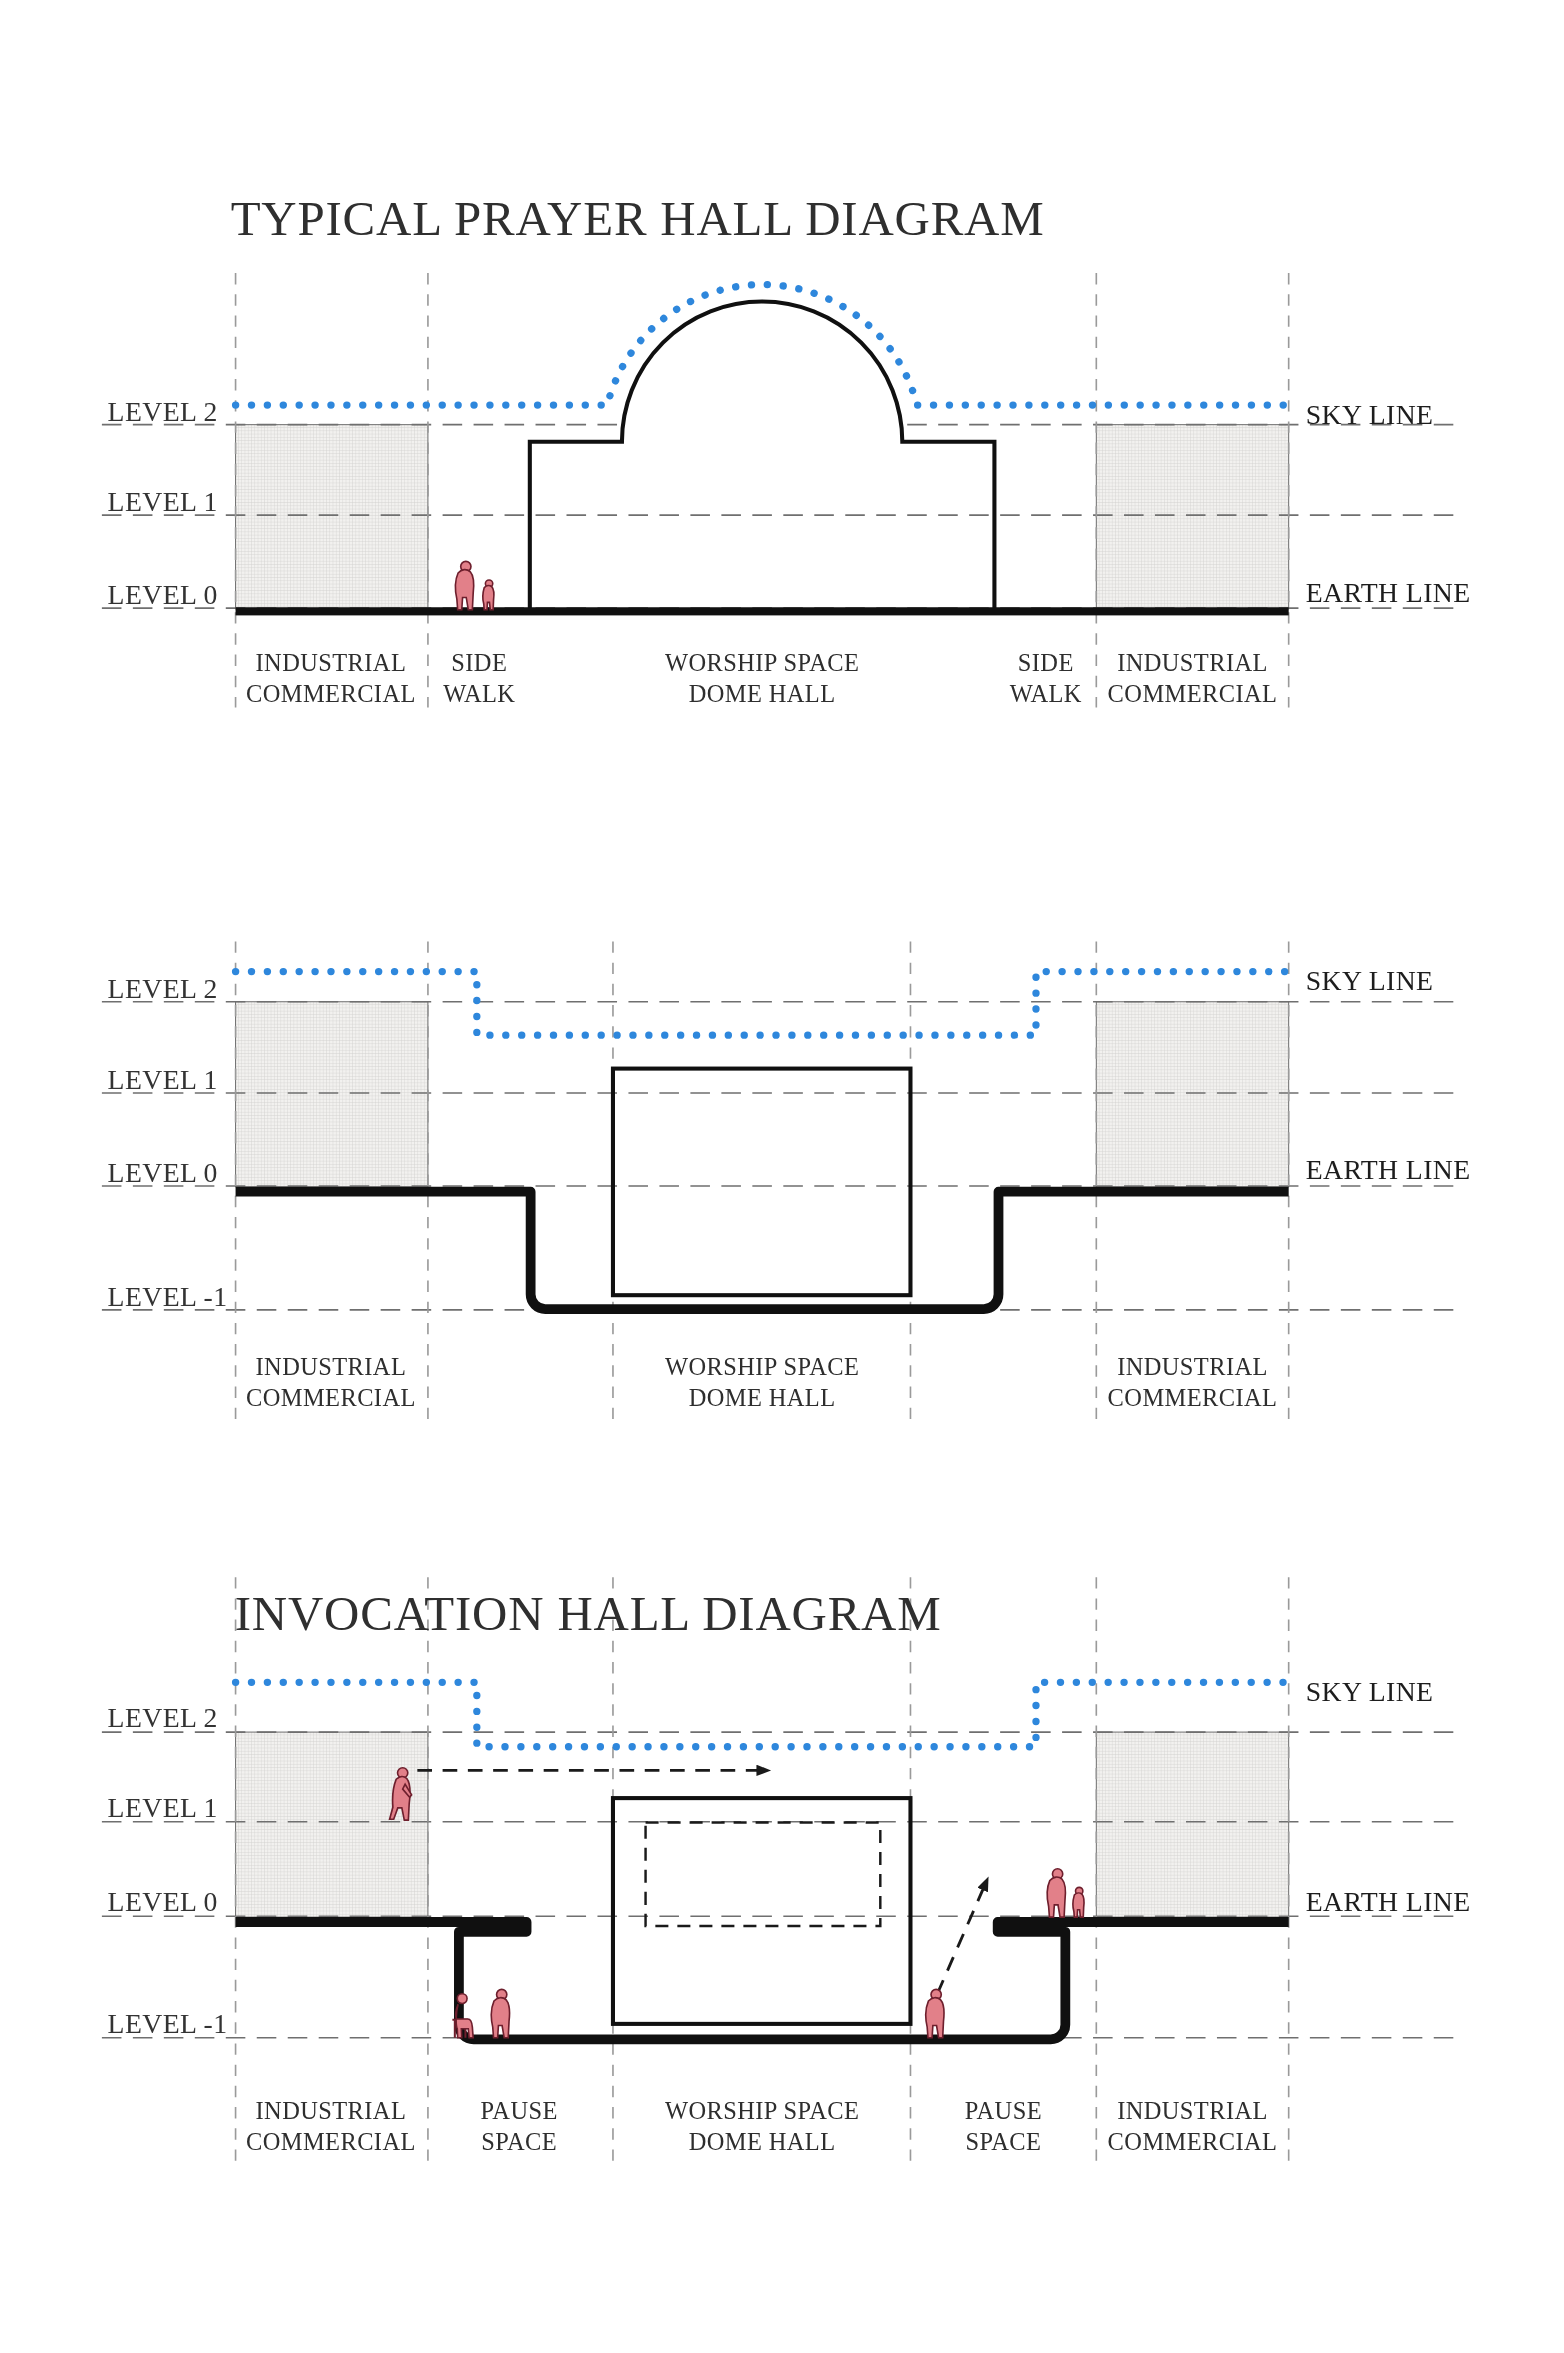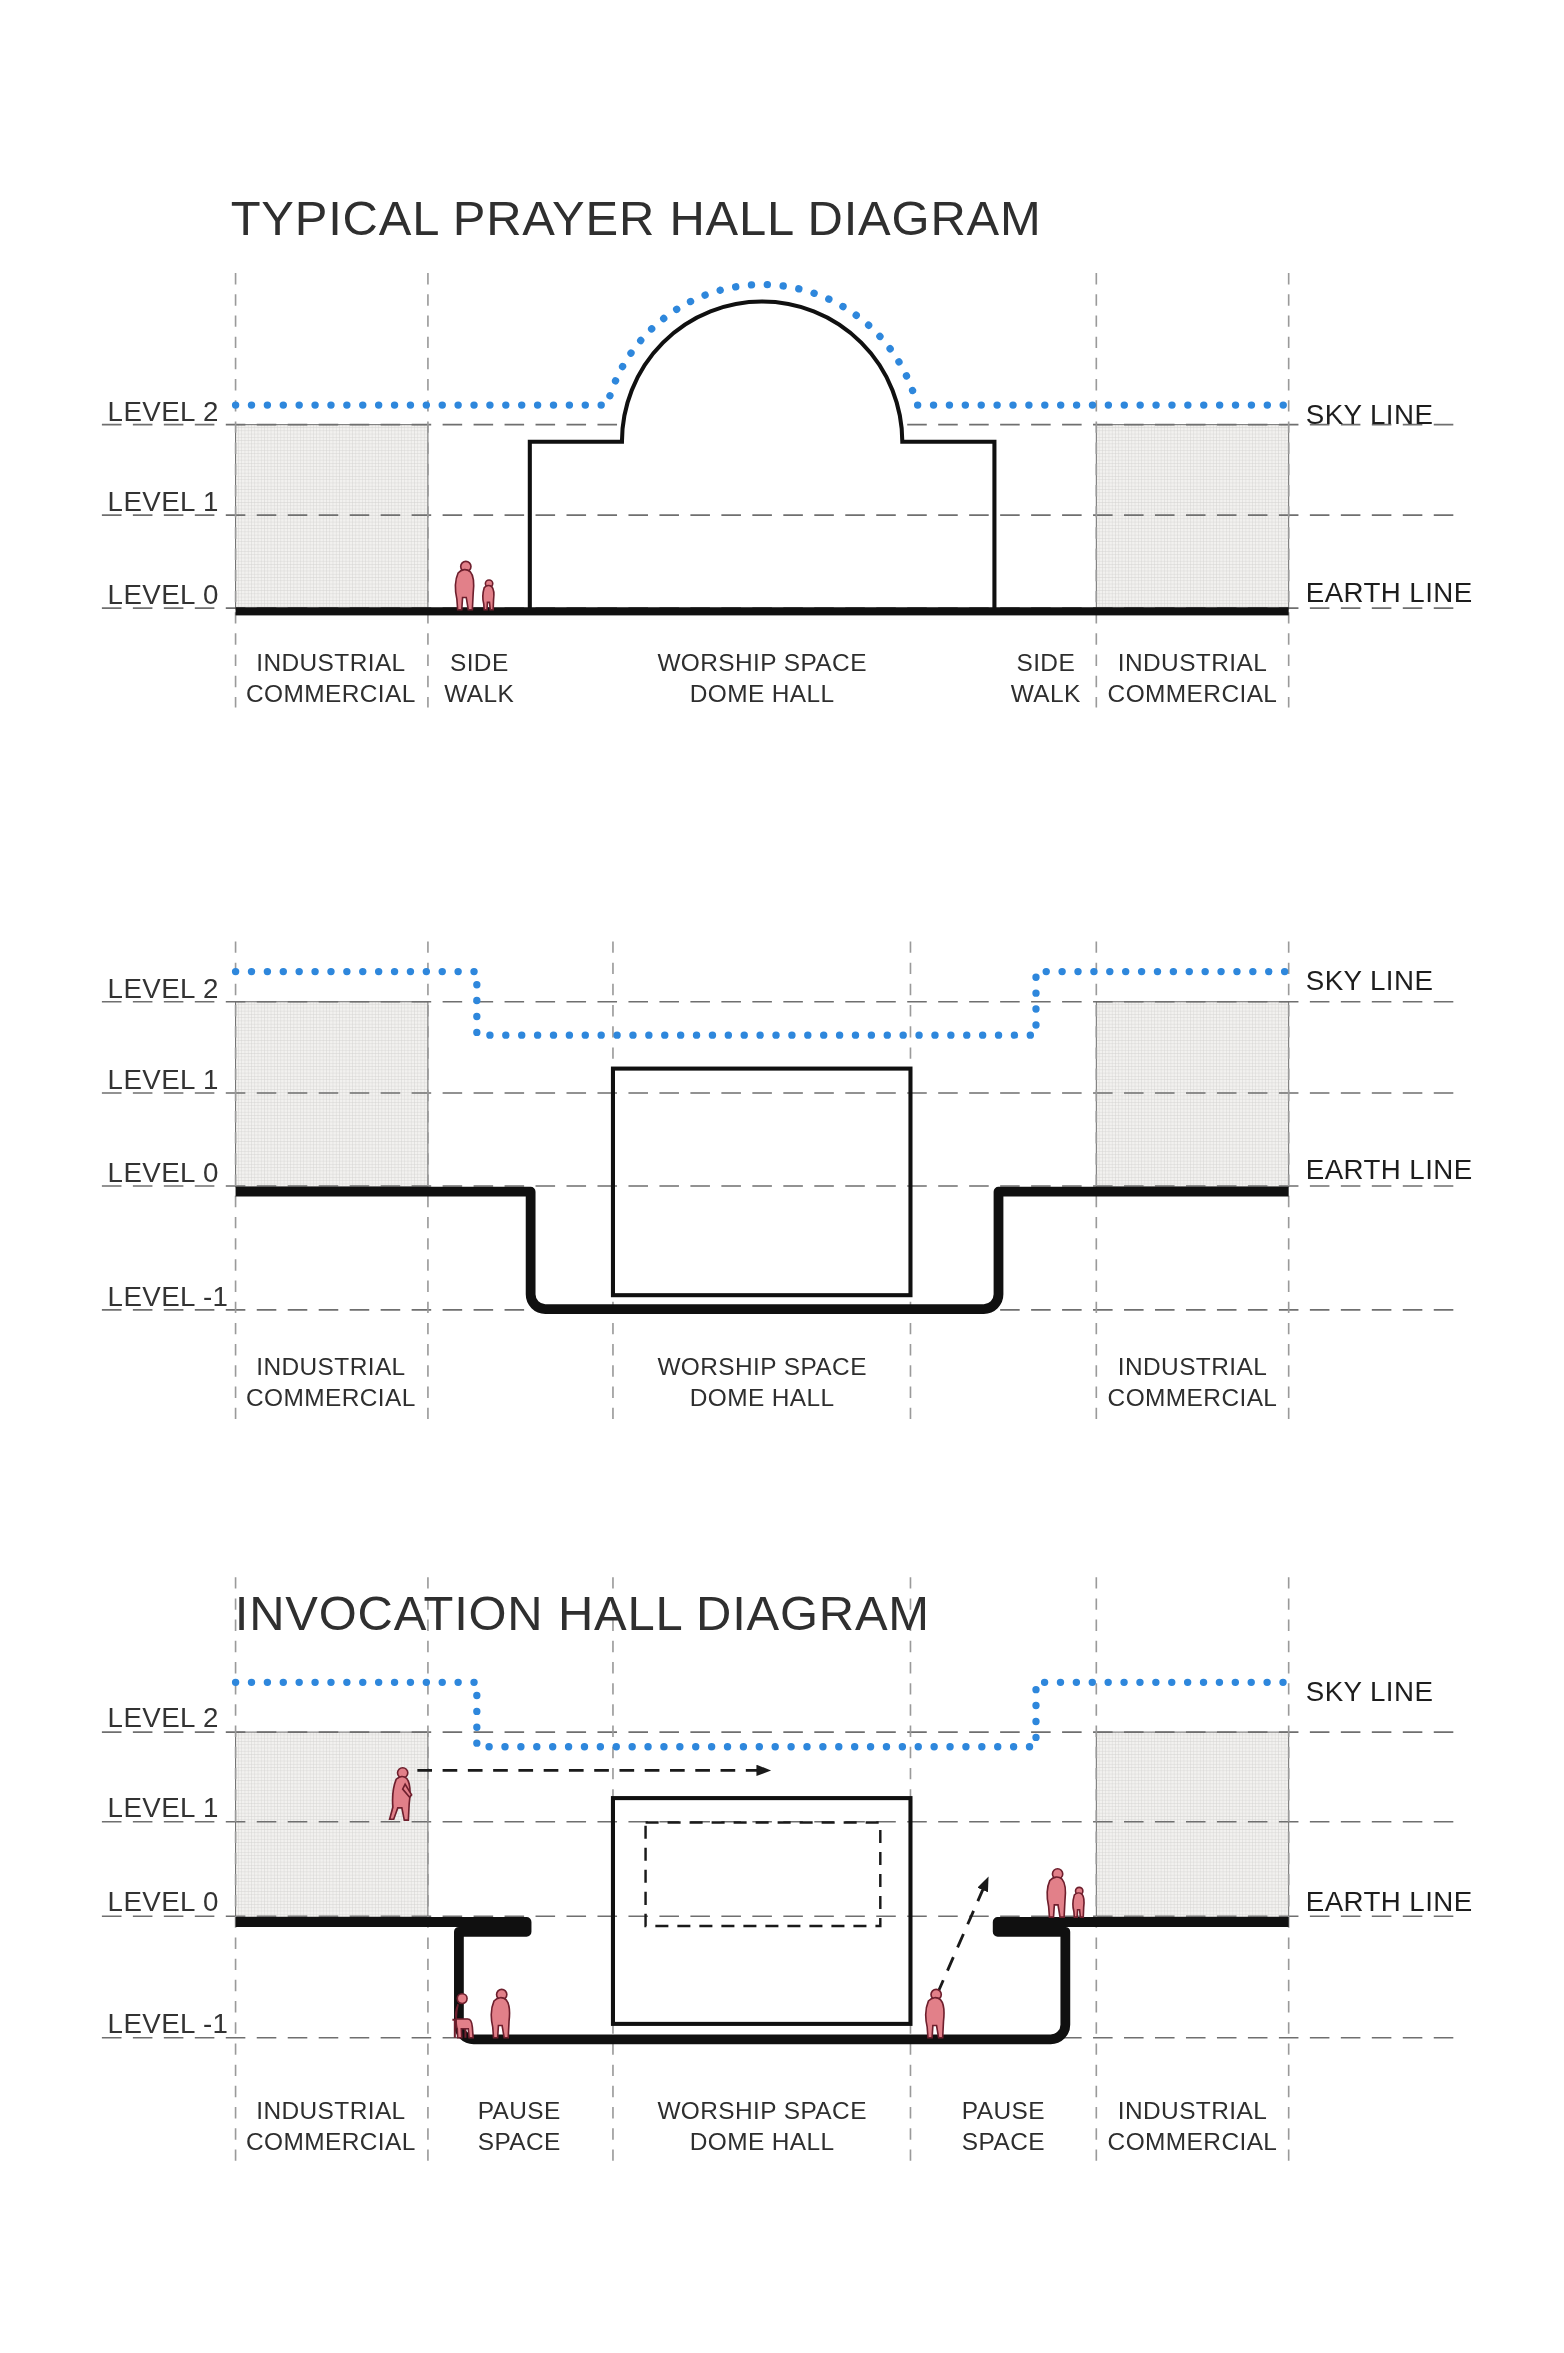--- a/index.html
+++ b/index.html
@@ -1,20 +1,20 @@
 <!DOCTYPE html>
 <html style="font-size:13px"><head>
 <meta charset="utf-8">
 <style>
   html,body{margin:0;padding:0;background:#ffffff;}
   .canvas{
     position:relative;
     width:1565px;height:2354px;
     background:#ffffff;
-    font-family:Liberation Sans, sans-serif;
+    font-family:Liberation Serif, serif;
     overflow:hidden;
   }
   svg{position:absolute;left:0;top:0;}
   .t-title{font-size:60px;fill:#2f2f2f;letter-spacing:1px;}
   .t-level{font-size:34px;fill:#333333;letter-spacing:0.5px;}
   .t-side{font-size:34px;fill:#1d1d1d;letter-spacing:0.5px;}
   .t-zone{font-size:30px;fill:#2e2e2e;letter-spacing:0.5px;}
 </style>
 </head>
 <body>

